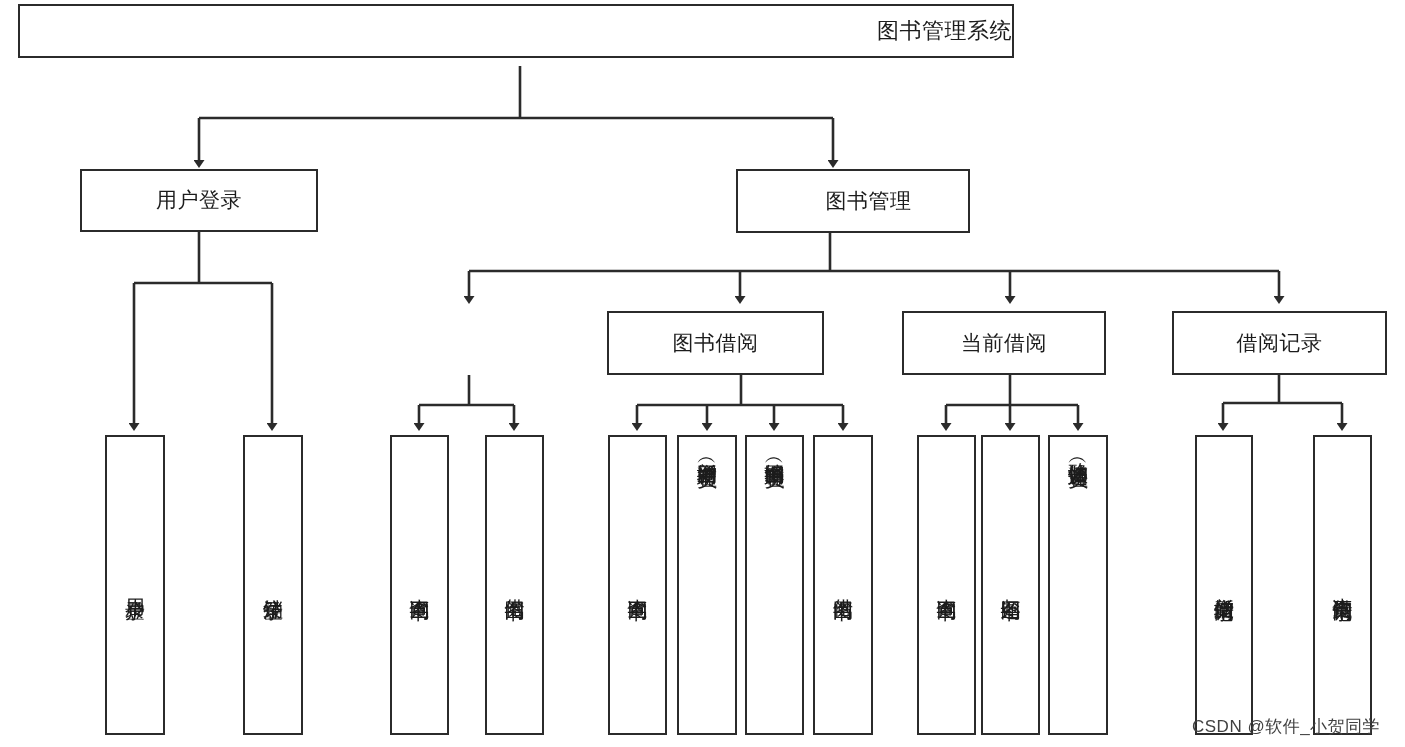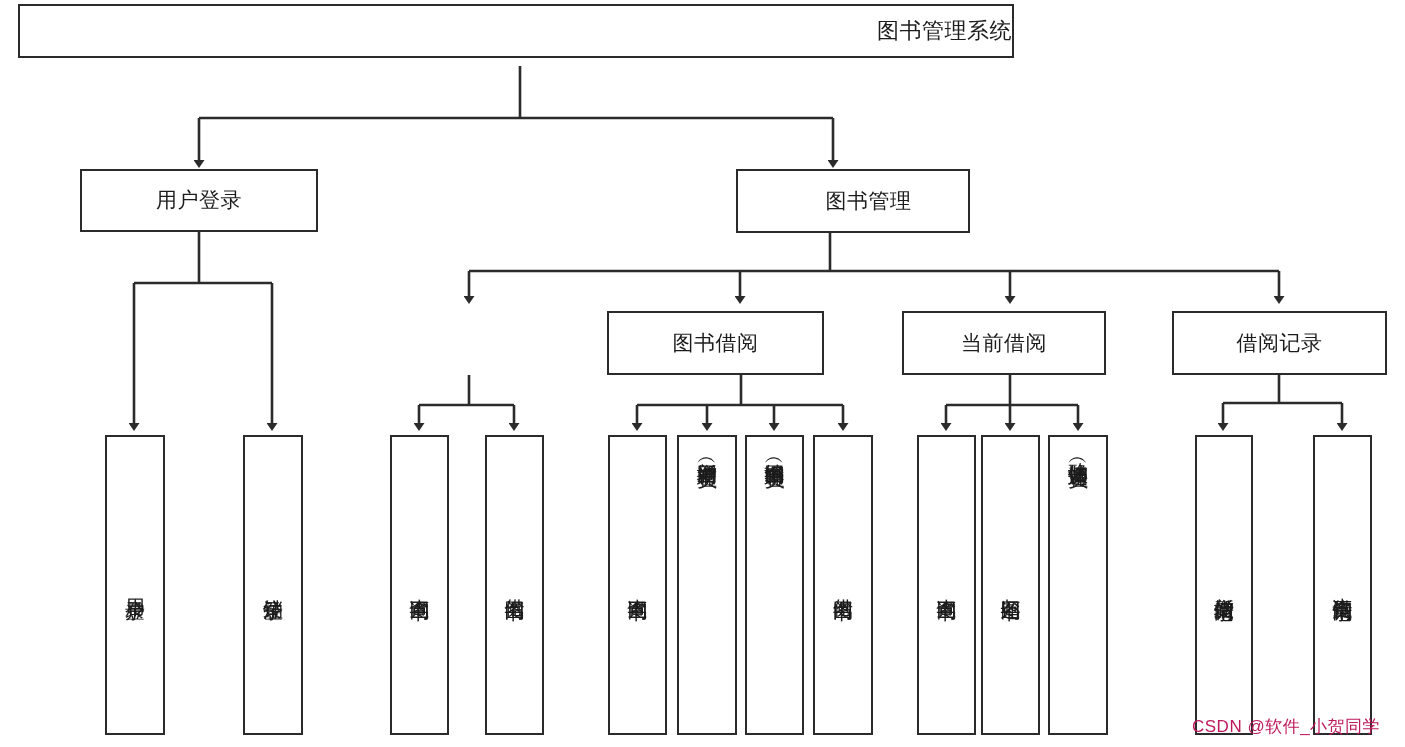--- a/index.html
+++ b/index.html
@@ -59,21 +59,21 @@
     line-height: 1.05;
     letter-spacing: 1px;
     white-space: nowrap;
   }
   .node.vert.center {
     align-items: center;
     padding-top: 0;
   }
   .watermark {
     position: absolute;
-    color: #be185d;
+    color: #404040;
     font-size: 17px;
     white-space: nowrap;
     letter-spacing: 0.5px;
   }
 </style>
 </head>
 <body>
 
 <div id="canvas">
 

